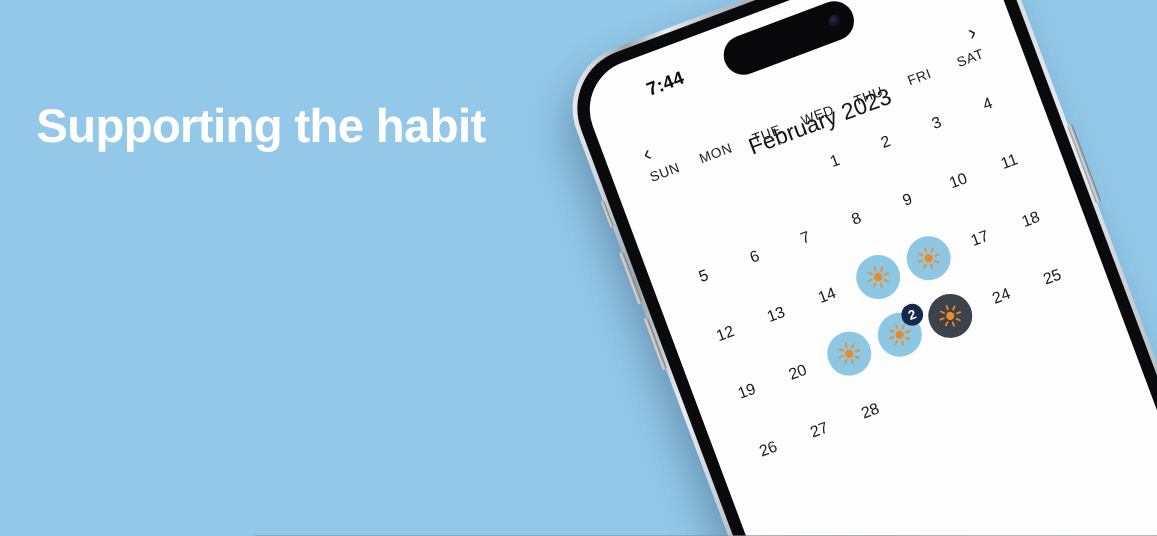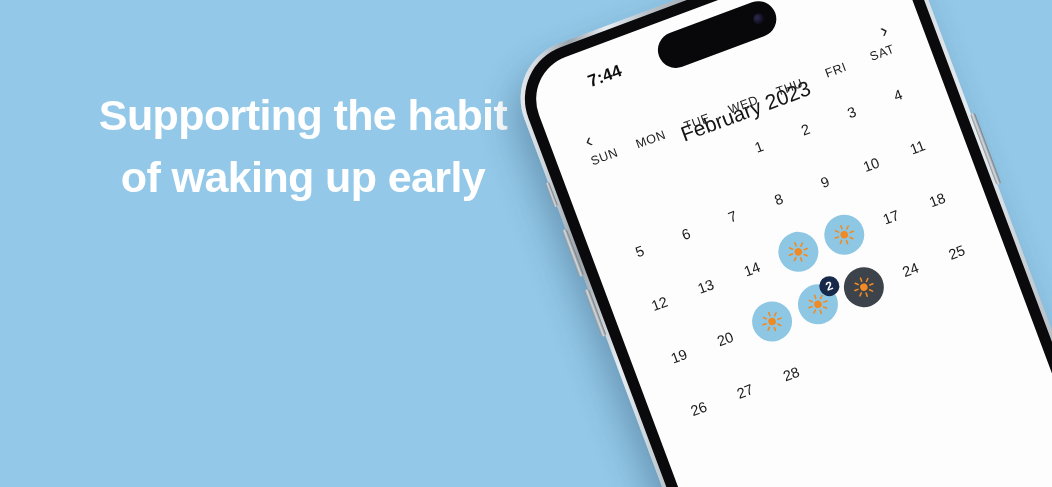--- a/index.html
+++ b/index.html
@@ -28,21 +28,21 @@
     position: absolute;
     left: 33px;
     top: 84px;
     width: 540px;
     color: #ffffff;
     font-size: 43px;
     font-weight: bold;
     line-height: 1.45;
     letter-spacing: -0.6px;
   }
-  .headline .ln { display: block; white-space: nowrap; text-align: center; }
+  .headline .ln { display: block; white-space: nowrap; }
 
   
   .phone-wrap {
     position: absolute;
     left: 560px;
     top: -22px;
     width: 420px;
     height: 660px;
     transform: rotate(-20.5deg);
     transform-origin: 50% 30%;
@@ -214,21 +214,20 @@
     line-height: 1;
   }
 </style>
 </head>
 <body>
 
 <div id="stage">
 
   <div class="headline">
     <span class="ln">Supporting the habit</span>
-    <span class="ln">of waking up early</span>
   </div>
 
   <div class="phone-wrap">
     <div class="phone-frame">
 
       <div class="btn-side btn-silent"></div>
       <div class="btn-side btn-volup"></div>
       <div class="btn-side btn-voldn"></div>
       <div class="btn-side btn-power"></div>
 

